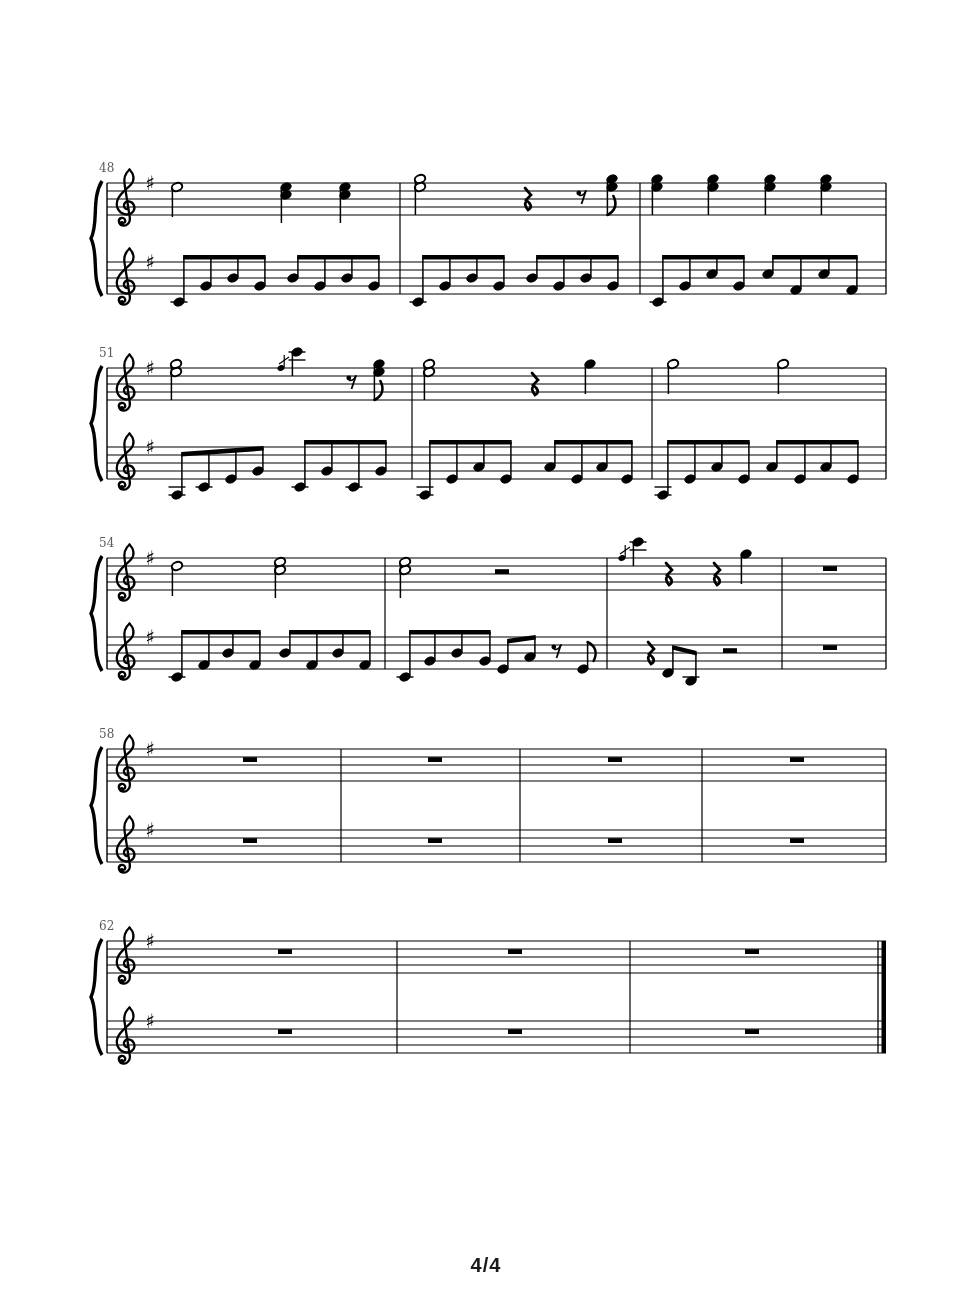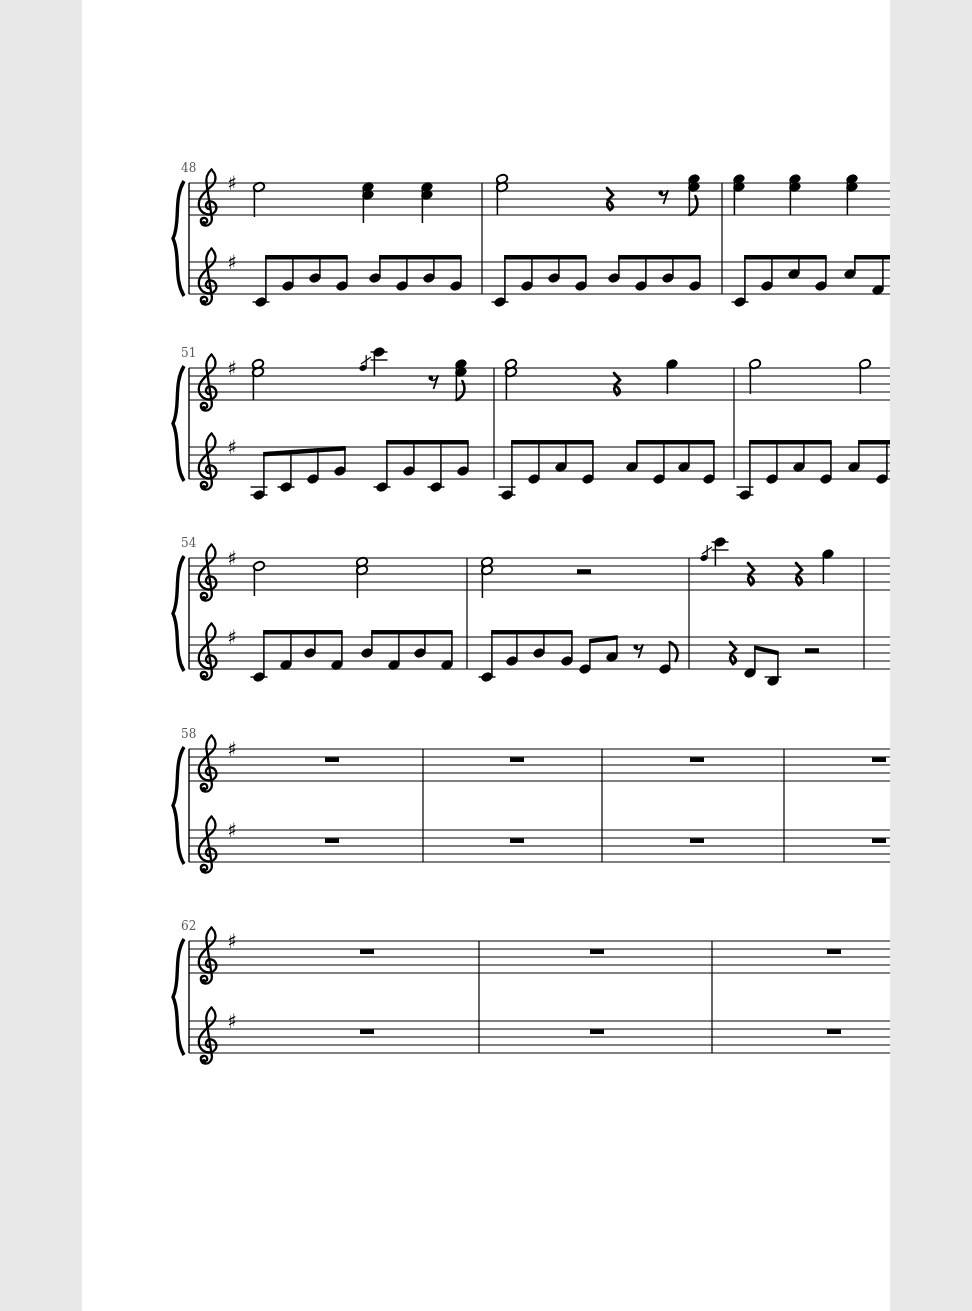--- a/index.html
+++ b/index.html
@@ -1,18 +1,18 @@
 <!DOCTYPE html>
 <html><head>
 <meta charset="utf-8">
 <style>
   html,body{margin:0;padding:0;background:#e8e8e8;}
   .page{
     position:relative;
-    width:808px;height:1311px;
+    width:972px;height:1311px;
     background:#ffffff;
     font-family:"Liberation Sans",sans-serif;
     overflow:hidden;
     margin:0 auto;
   }
   svg.score{position:absolute;left:0;top:0;}
   .footer{
     position:absolute;left:0;right:0;top:1254px;
     text-align:center;
     font-family:"Liberation Sans",sans-serif;
@@ -511,13 +511,14 @@
         <circle cx="121.8" cy="1061.6" r="2.6" fill="#000000"></circle>
         <text x="150" y="1028" font-family="&quot;DejaVu Sans&quot;,sans-serif" font-size="20" text-anchor="middle" fill="#000000">♯</text>
         <rect x="278" y="949.2" width="14" height="4.8" fill="#000000"></rect>
         <rect x="508" y="949.2" width="14" height="4.8" fill="#000000"></rect>
         <rect x="745" y="949.2" width="14" height="4.8" fill="#000000"></rect>
         <rect x="278" y="1029.2" width="14" height="4.8" fill="#000000"></rect>
         <rect x="508" y="1029.2" width="14" height="4.8" fill="#000000"></rect>
         <rect x="745" y="1029.2" width="14" height="4.8" fill="#000000"></rect>
       </g>
     </svg>
+  <div class="footer">4/4</div>
 </div>
 
 </body></html>

